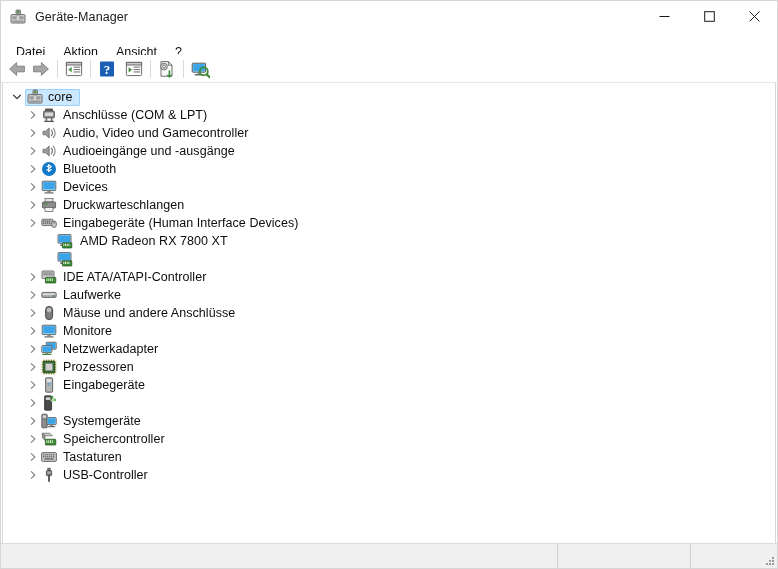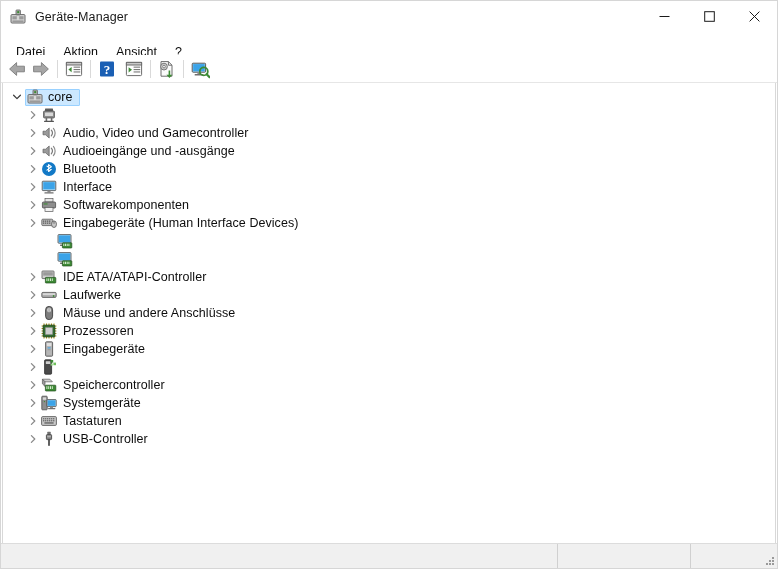--- a/index.html
+++ b/index.html
@@ -547,20 +547,21 @@
         <span class="chev">
           <svg width="10" height="10" viewBox="0 0 10 10">
               <path d="M3.4 1.6L6.8 5l-3.4 3.4" fill="none" stroke="#8a8a8a" stroke-width="1.25" stroke-linecap="round" stroke-linejoin="round"></path>
             </svg>
         </span>
         <span class="icon16">
             <svg width="16" height="16">
               <use href="#sym-ports"></use>
             </svg>
           </span>
+        <span class="label">Anschlüsse (COM &amp; LPT)</span>
       </div>
 
       <div class="row lvl1">
         <span class="chev">
           <svg width="10" height="10" viewBox="0 0 10 10">
               <path d="M3.4 1.6L6.8 5l-3.4 3.4" fill="none" stroke="#8a8a8a" stroke-width="1.25" stroke-linecap="round" stroke-linejoin="round"></path>
             </svg>
         </span>
         <span class="icon16">
             <svg width="16" height="16">
@@ -602,35 +603,35 @@
         <span class="chev">
           <svg width="10" height="10" viewBox="0 0 10 10">
               <path d="M3.4 1.6L6.8 5l-3.4 3.4" fill="none" stroke="#8a8a8a" stroke-width="1.25" stroke-linecap="round" stroke-linejoin="round"></path>
             </svg>
         </span>
         <span class="icon16">
             <svg width="16" height="16">
               <use href="#sym-monitor"></use>
             </svg>
           </span>
-        <span class="label">Interface</span>
+        <span class="label">Devices</span>
       </div>
 
       <div class="row lvl1">
         <span class="chev">
           <svg width="10" height="10" viewBox="0 0 10 10">
               <path d="M3.4 1.6L6.8 5l-3.4 3.4" fill="none" stroke="#8a8a8a" stroke-width="1.25" stroke-linecap="round" stroke-linejoin="round"></path>
             </svg>
         </span>
         <span class="icon16">
             <svg width="16" height="16">
               <use href="#sym-printer"></use>
             </svg>
           </span>
-        <span class="label">Softwarekomponenten</span>
+        <span class="label">Druckwarteschlangen</span>
       </div>
 
       <div class="row lvl1">
         <span class="chev">
           <svg width="10" height="10" viewBox="0 0 10 10">
               <path d="M3.4 1.6L6.8 5l-3.4 3.4" fill="none" stroke="#8a8a8a" stroke-width="1.25" stroke-linecap="round" stroke-linejoin="round"></path>
             </svg>
         </span>
         <span class="icon16">
             <svg width="16" height="16">
@@ -640,20 +641,21 @@
         <span class="label">Eingabegeräte (Human Interface Devices)</span>
       </div>
 
 
       <div class="row lvl2">
         <span class="icon16">
             <svg width="16" height="16">
               <use href="#sym-display-adapter"></use>
             </svg>
           </span>
+        <span class="label">AMD  Radeon RX 7800 XT</span>
       </div>
 
       <div class="row lvl2">
         <span class="icon16">
             <svg width="16" height="16">
               <use href="#sym-display-adapter"></use>
             </svg>
           </span>
       </div>
 
@@ -692,21 +694,47 @@
             </svg>
         </span>
         <span class="icon16">
             <svg width="16" height="16">
               <use href="#sym-mouse"></use>
             </svg>
           </span>
         <span class="label">Mäuse und andere Anschlüsse</span>
       </div>
 
-
+      <div class="row lvl1">
+        <span class="chev">
+          <svg width="10" height="10" viewBox="0 0 10 10">
+              <path d="M3.4 1.6L6.8 5l-3.4 3.4" fill="none" stroke="#8a8a8a" stroke-width="1.25" stroke-linecap="round" stroke-linejoin="round"></path>
+            </svg>
+        </span>
+        <span class="icon16">
+            <svg width="16" height="16">
+              <use href="#sym-monitor"></use>
+            </svg>
+          </span>
+        <span class="label">Monitore</span>
+      </div>
+
+      <div class="row lvl1">
+        <span class="chev">
+          <svg width="10" height="10" viewBox="0 0 10 10">
+              <path d="M3.4 1.6L6.8 5l-3.4 3.4" fill="none" stroke="#8a8a8a" stroke-width="1.25" stroke-linecap="round" stroke-linejoin="round"></path>
+            </svg>
+        </span>
+        <span class="icon16">
+            <svg width="16" height="16">
+              <use href="#sym-network"></use>
+            </svg>
+          </span>
+        <span class="label">Netzwerkadapter</span>
+      </div>
 
       <div class="row lvl1">
         <span class="chev">
           <svg width="10" height="10" viewBox="0 0 10 10">
               <path d="M3.4 1.6L6.8 5l-3.4 3.4" fill="none" stroke="#8a8a8a" stroke-width="1.25" stroke-linecap="round" stroke-linejoin="round"></path>
             </svg>
         </span>
         <span class="icon16">
             <svg width="16" height="16">
               <use href="#sym-processor"></use>
@@ -743,38 +771,38 @@
       </div>
 
       <div class="row lvl1">
         <span class="chev">
           <svg width="10" height="10" viewBox="0 0 10 10">
               <path d="M3.4 1.6L6.8 5l-3.4 3.4" fill="none" stroke="#8a8a8a" stroke-width="1.25" stroke-linecap="round" stroke-linejoin="round"></path>
             </svg>
         </span>
         <span class="icon16">
             <svg width="16" height="16">
+              <use href="#sym-system-device"></use>
+            </svg>
+          </span>
+        <span class="label">Systemgeräte</span>
+      </div>
+
+      <div class="row lvl1">
+        <span class="chev">
+          <svg width="10" height="10" viewBox="0 0 10 10">
+              <path d="M3.4 1.6L6.8 5l-3.4 3.4" fill="none" stroke="#8a8a8a" stroke-width="1.25" stroke-linecap="round" stroke-linejoin="round"></path>
+            </svg>
+        </span>
+        <span class="icon16">
+            <svg width="16" height="16">
               <use href="#sym-storage-controller"></use>
             </svg>
           </span>
         <span class="label">Speichercontroller</span>
-      </div>
-
-      <div class="row lvl1">
-        <span class="chev">
-          <svg width="10" height="10" viewBox="0 0 10 10">
-              <path d="M3.4 1.6L6.8 5l-3.4 3.4" fill="none" stroke="#8a8a8a" stroke-width="1.25" stroke-linecap="round" stroke-linejoin="round"></path>
-            </svg>
-        </span>
-        <span class="icon16">
-            <svg width="16" height="16">
-              <use href="#sym-system-device"></use>
-            </svg>
-          </span>
-        <span class="label">Systemgeräte</span>
       </div>
 
       <div class="row lvl1">
         <span class="chev">
           <svg width="10" height="10" viewBox="0 0 10 10">
               <path d="M3.4 1.6L6.8 5l-3.4 3.4" fill="none" stroke="#8a8a8a" stroke-width="1.25" stroke-linecap="round" stroke-linejoin="round"></path>
             </svg>
         </span>
         <span class="icon16">
             <svg width="16" height="16">

